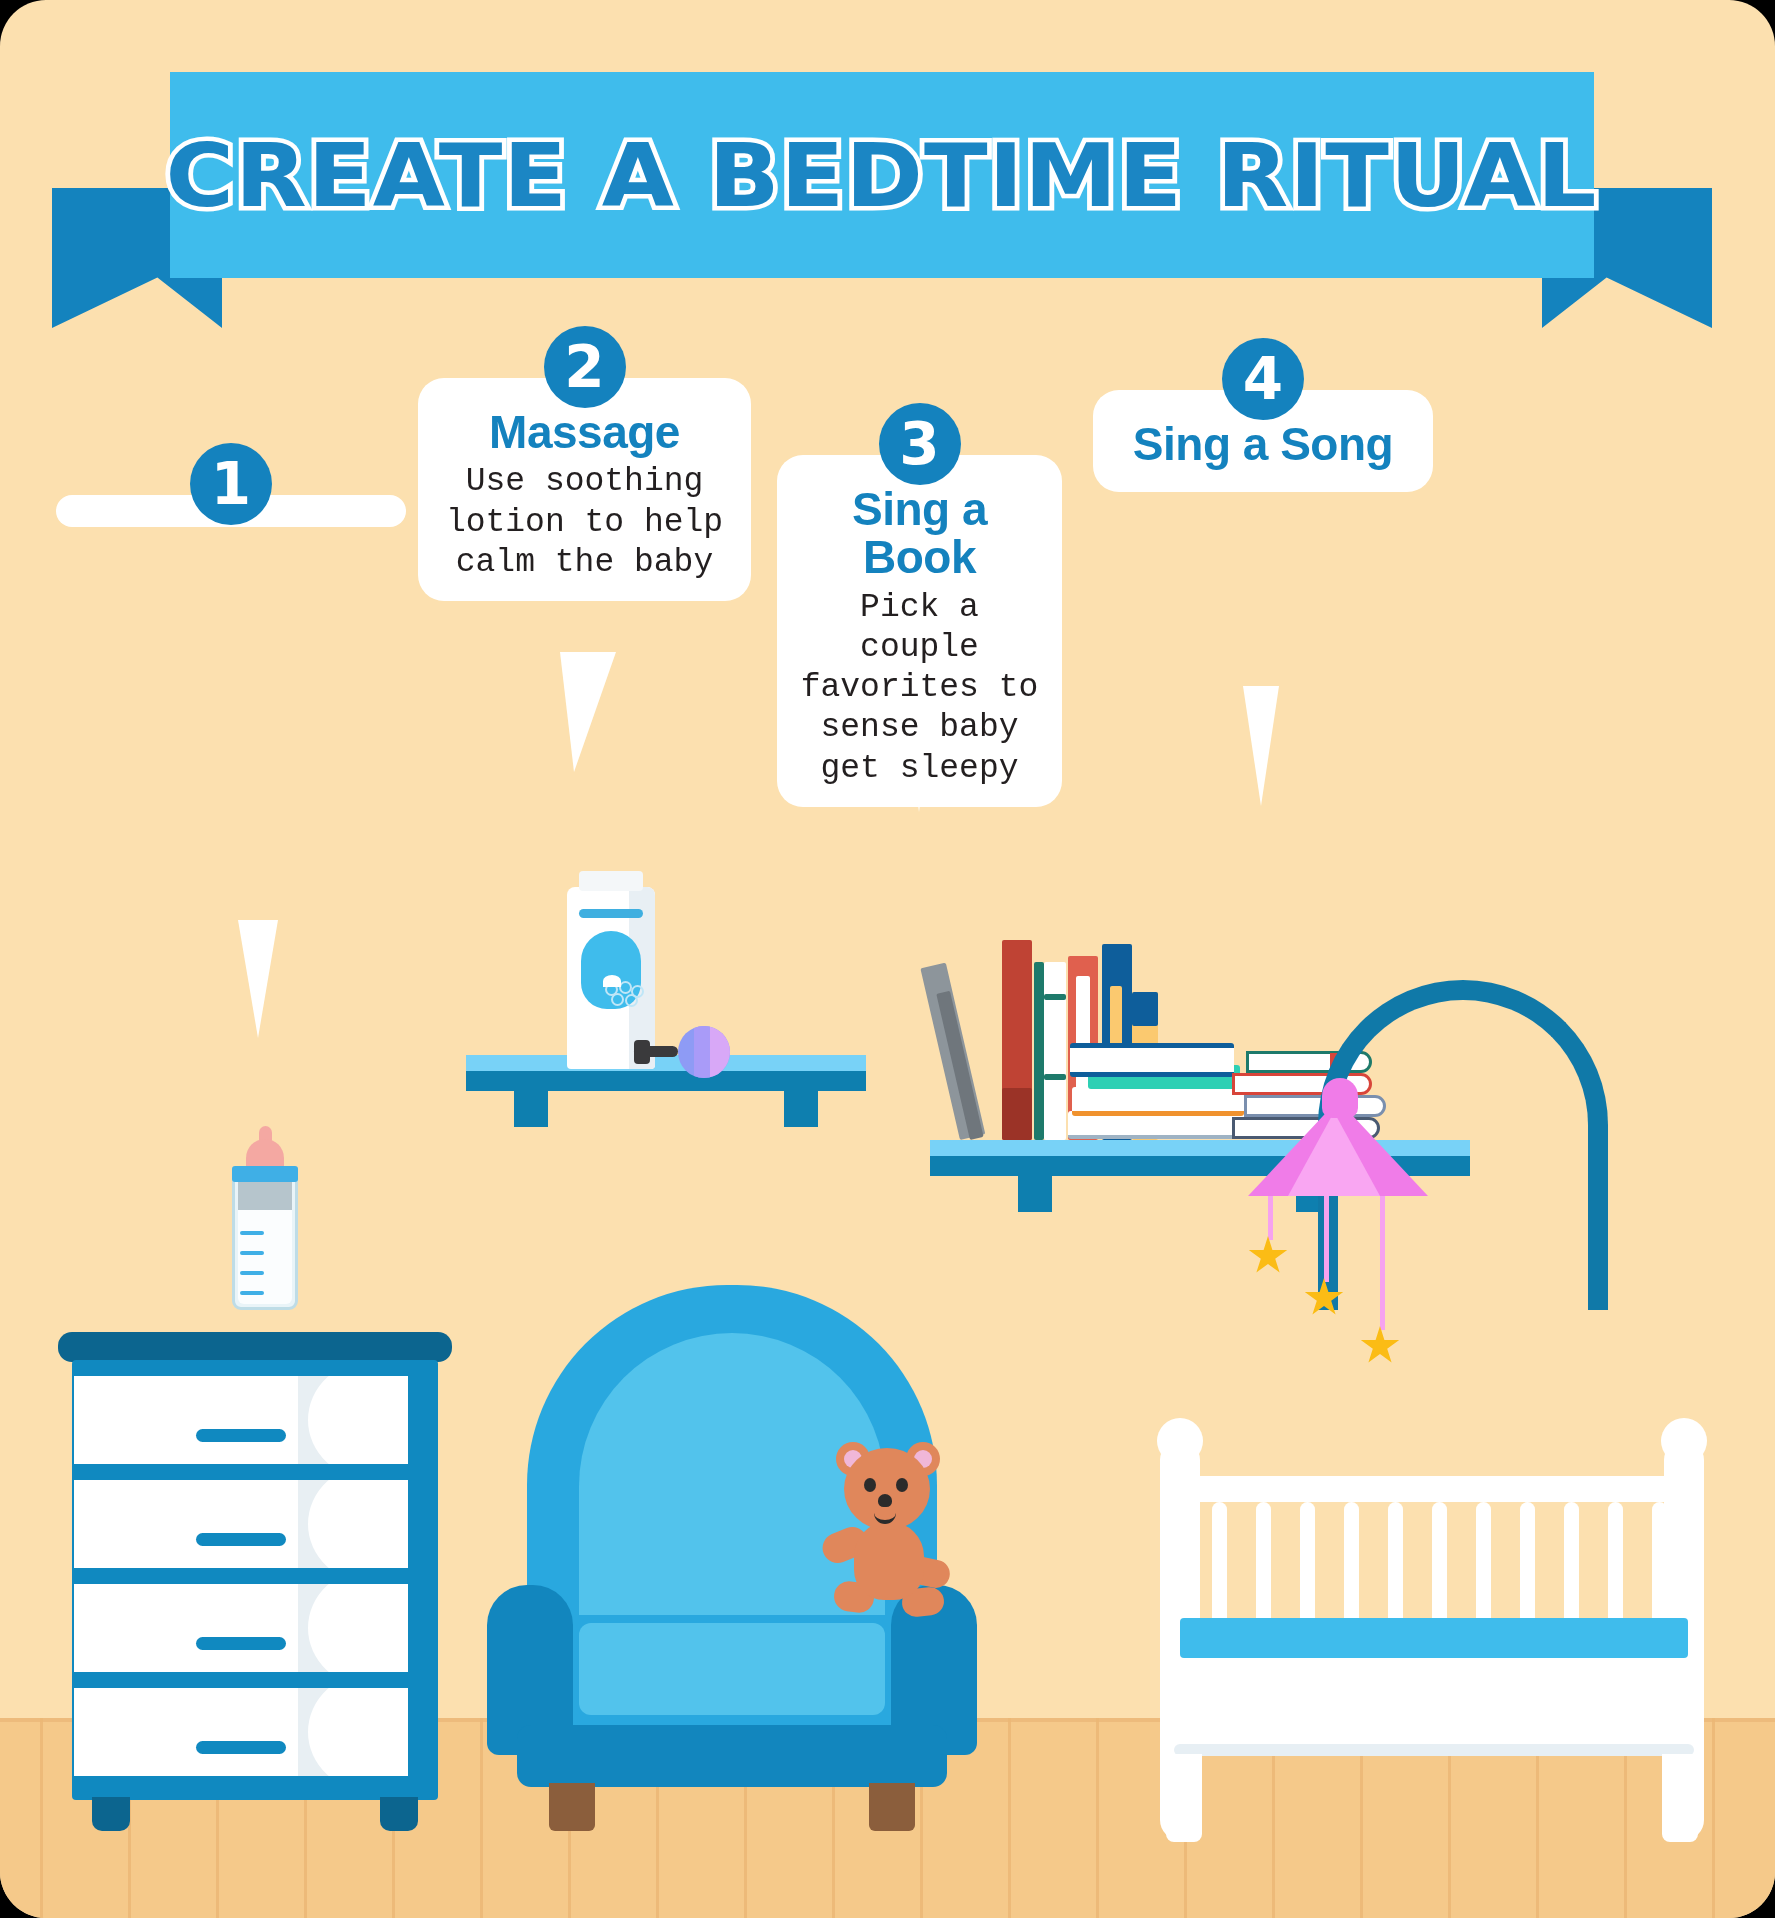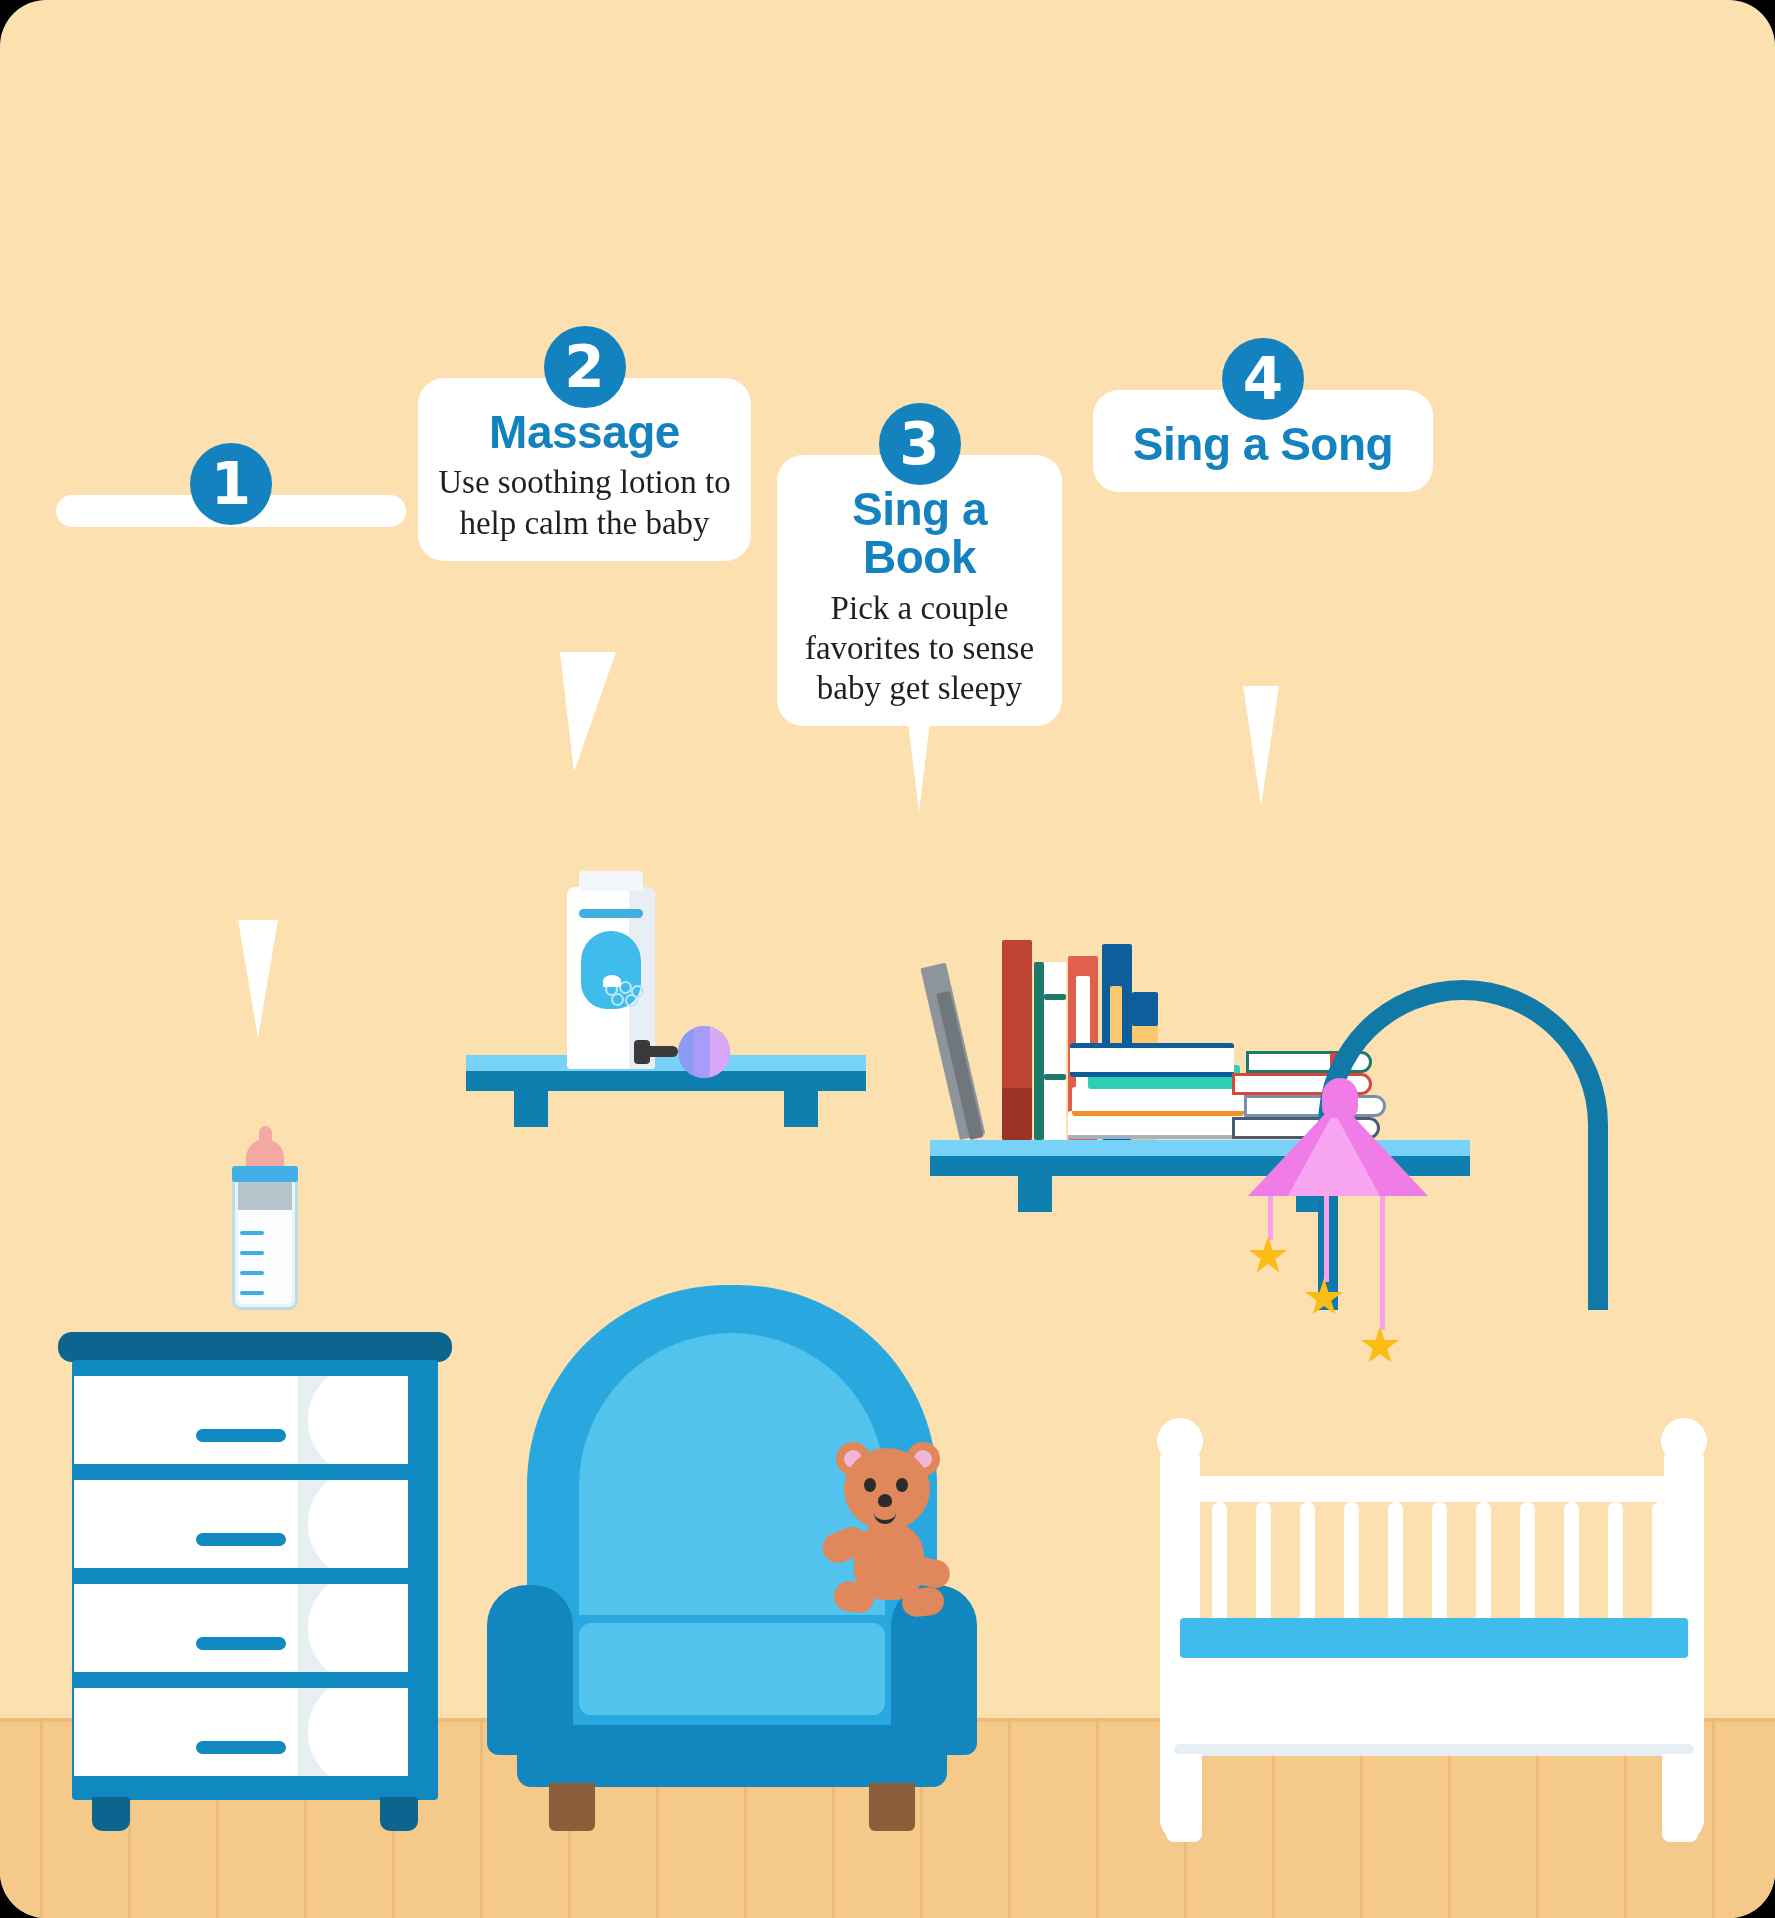--- a/index.html
+++ b/index.html
@@ -82,21 +82,21 @@
     color:#1482BE;
     font-family:"Liberation Sans",sans-serif;
     letter-spacing:-0.5px;
     line-height:1.05;
   }
   .bubble p{
     margin:6px 0 0;
     font-size:33px;
     line-height:1.22;
     color:#231F20;
-    font-family:Liberation Serif, serif;
+    font-family:Liberation Mono, monospace;
     font-weight:300;
   }
   .tail{position:absolute;width:0;height:0;}
 
   
   #bubble1{left:56px;top:495px;width:350px;}
   #bubble1 .badge{left:50%;transform:translateX(-50%);}
   #tail1{left:238px;top:920px;border-left:20px solid transparent;border-right:20px solid transparent;border-top:118px solid #FFFFFF;}
   
   #bubble2{left:418px;top:378px;width:333px;}
@@ -240,20 +240,29 @@
       <div class="plank" style="left:1096px"></div>
         <div class="plank" style="left:1184px"></div>
       <div class="plank" style="left:1272px"></div>
         <div class="plank" style="left:1360px"></div>
       <div class="plank" style="left:1448px"></div>
         <div class="plank" style="left:1536px"></div>
       <div class="plank" style="left:1624px"></div>
         <div class="plank" style="left:1712px"></div>
     </div>
 
+    <div class="banner-wrap">
+      <div class="ribbon-tail left"></div>
+      <div class="ribbon-tail right"></div>
+      <div class="ribbon-fold left"></div>
+      <div class="ribbon-fold right"></div>
+      <div class="ribbon-main">
+        <div class="banner-title">CREATE A BEDTIME RITUAL</div>
+      </div>
+    </div>
 
     <div class="shelf" style="left:466px;top:1055px;width:400px;height:74px;">
       <div class="top"></div>
         <div class="front"></div>
       <div class="bracket" style="left:48px;"></div>
       <div class="bracket" style="right:48px;"></div>
     </div>
 
     <div class="lotion">
       <div class="body"></div>

